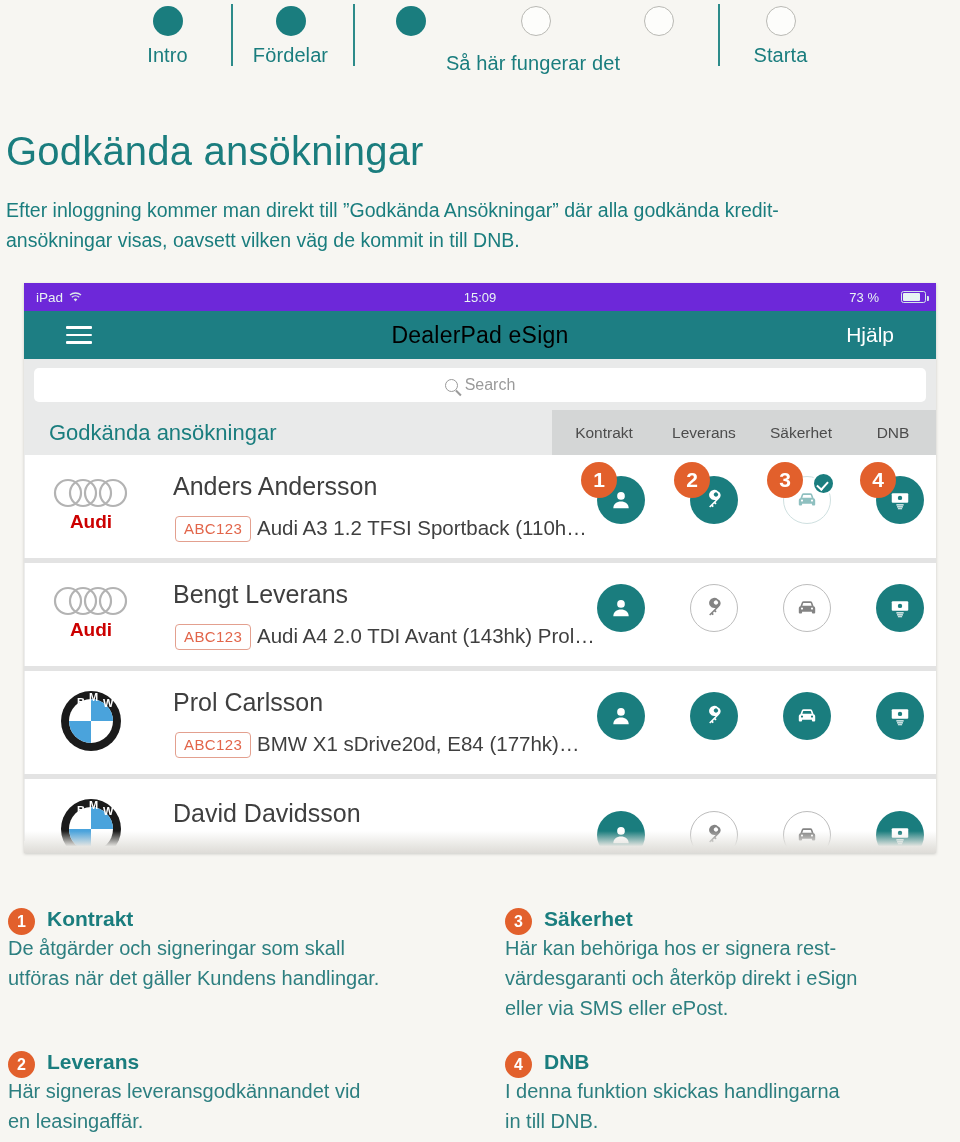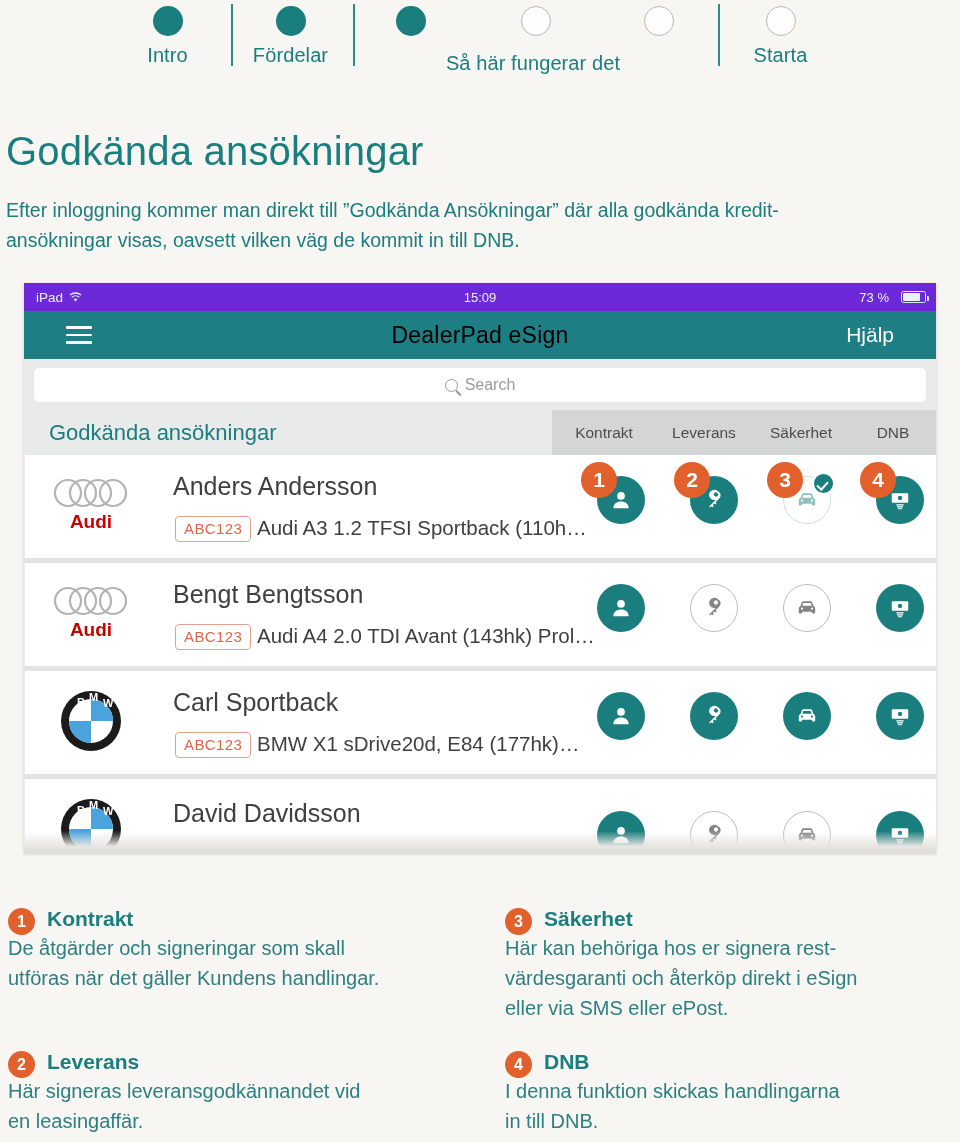--- a/index.html
+++ b/index.html
@@ -42,21 +42,21 @@
     background: #ffffff; overflow: hidden;
     box-shadow: 0 1px 3px rgba(0,0,0,.18);
   }
   .statusbar {
     height: 28px; background: #6d28d9; color: #e8f3f3;
     display: flex; align-items: center; position: relative;
     font-size: 13.5px;
   }
   .sb-left { position: absolute; left: 12px; display: flex; align-items: center; gap: 6px; }
   .sb-center { position: absolute; left: 0; right: 0; text-align: center; font-size: 13px; }
-  .sb-right { position: absolute; right: 10px; display: flex; align-items: center; gap: 12px; font-size: 13px;}
+  .sb-right { position: absolute; right: 10px; display: flex; align-items: center; gap: 22px; font-size: 13px;}
   .batt {
     width: 25px; height: 12px; border: 1.3px solid #d4e8e8; border-radius: 2.5px;
     position: relative; display: inline-block;
   }
   .batt::after {
     content: ""; position: absolute; right: -4px; top: 3.5px;
     width: 2.2px; height: 5px; background: #d4e8e8; border-radius: 0 1px 1px 0;
   }
   .batt i { position: absolute; left: 1px; top: 1px; bottom: 1px; width: 72%; background: #e7f3f3; display: block; border-radius: 1px; }
 
@@ -312,21 +312,21 @@
           <svg width="96" height="64" viewBox="0 0 96 64">
             <g fill="none" stroke="#b3b3b3" stroke-width="2.2">
               <ellipse cx="21" cy="20" rx="13" ry="13"></ellipse>
                 <ellipse cx="36" cy="20" rx="13" ry="13"></ellipse>
               <ellipse cx="51" cy="20" rx="13" ry="13"></ellipse>
                 <ellipse cx="66" cy="20" rx="13" ry="13"></ellipse>
             </g>
             <text x="44" y="55" font-family="Liberation Sans, sans-serif" font-size="19" font-weight="700" fill="#cc0000" text-anchor="middle">Audi</text>
           </svg>
         </div>
-        <div class="person">Bengt Bengtsson</div>
+        <div class="person">Bengt Leverans</div>
         <div class="plate">ABC123</div>
         <div class="carname">Audi A4 2.0 TDI Avant (143hk) Prol…</div>
 
         <div class="icons">
           <div class="ic on ic1">
             <svg width="22" height="22" viewBox="0 0 24 24">
                 <circle cx="12" cy="7.6" r="4.2"></circle>
                 <path d="M3.6 21c0-4.8 3.8-7.4 8.4-7.4s8.4 2.6 8.4 7.4z"></path>
               </svg>
           </div>
@@ -355,21 +355,21 @@
           <svg width="96" height="64" viewBox="0 0 96 64">
             <circle cx="44" cy="32" r="30" fill="#1b1b1b"></circle>
             <circle cx="44" cy="32" r="22" fill="#ffffff"></circle>
             <path d="M44 10 A22 22 0 0 1 66 32 L44 32 Z" fill="#4aa3dc"></path>
             <path d="M44 54 A22 22 0 0 1 22 32 L44 32 Z" fill="#4aa3dc"></path>
             <text x="30" y="17" font-size="11" fill="#fff" font-weight="700" font-family="Liberation Sans, sans-serif">B</text>
             <text x="42" y="12" font-size="11" fill="#fff" font-weight="700" font-family="Liberation Sans, sans-serif">M</text>
             <text x="56" y="18" font-size="11" fill="#fff" font-weight="700" font-family="Liberation Sans, sans-serif">W</text>
           </svg>
         </div>
-        <div class="person">Carl Sportback</div>
+        <div class="person">Prol Carlsson</div>
         <div class="plate">ABC123</div>
         <div class="carname">BMW X1 sDrive20d, E84 (177hk)…</div>
 
         <div class="icons">
           <div class="ic on ic1">
             <svg width="22" height="22" viewBox="0 0 24 24">
                 <circle cx="12" cy="7.6" r="4.2"></circle>
                 <path d="M3.6 21c0-4.8 3.8-7.4 8.4-7.4s8.4 2.6 8.4 7.4z"></path>
               </svg>
           </div>

